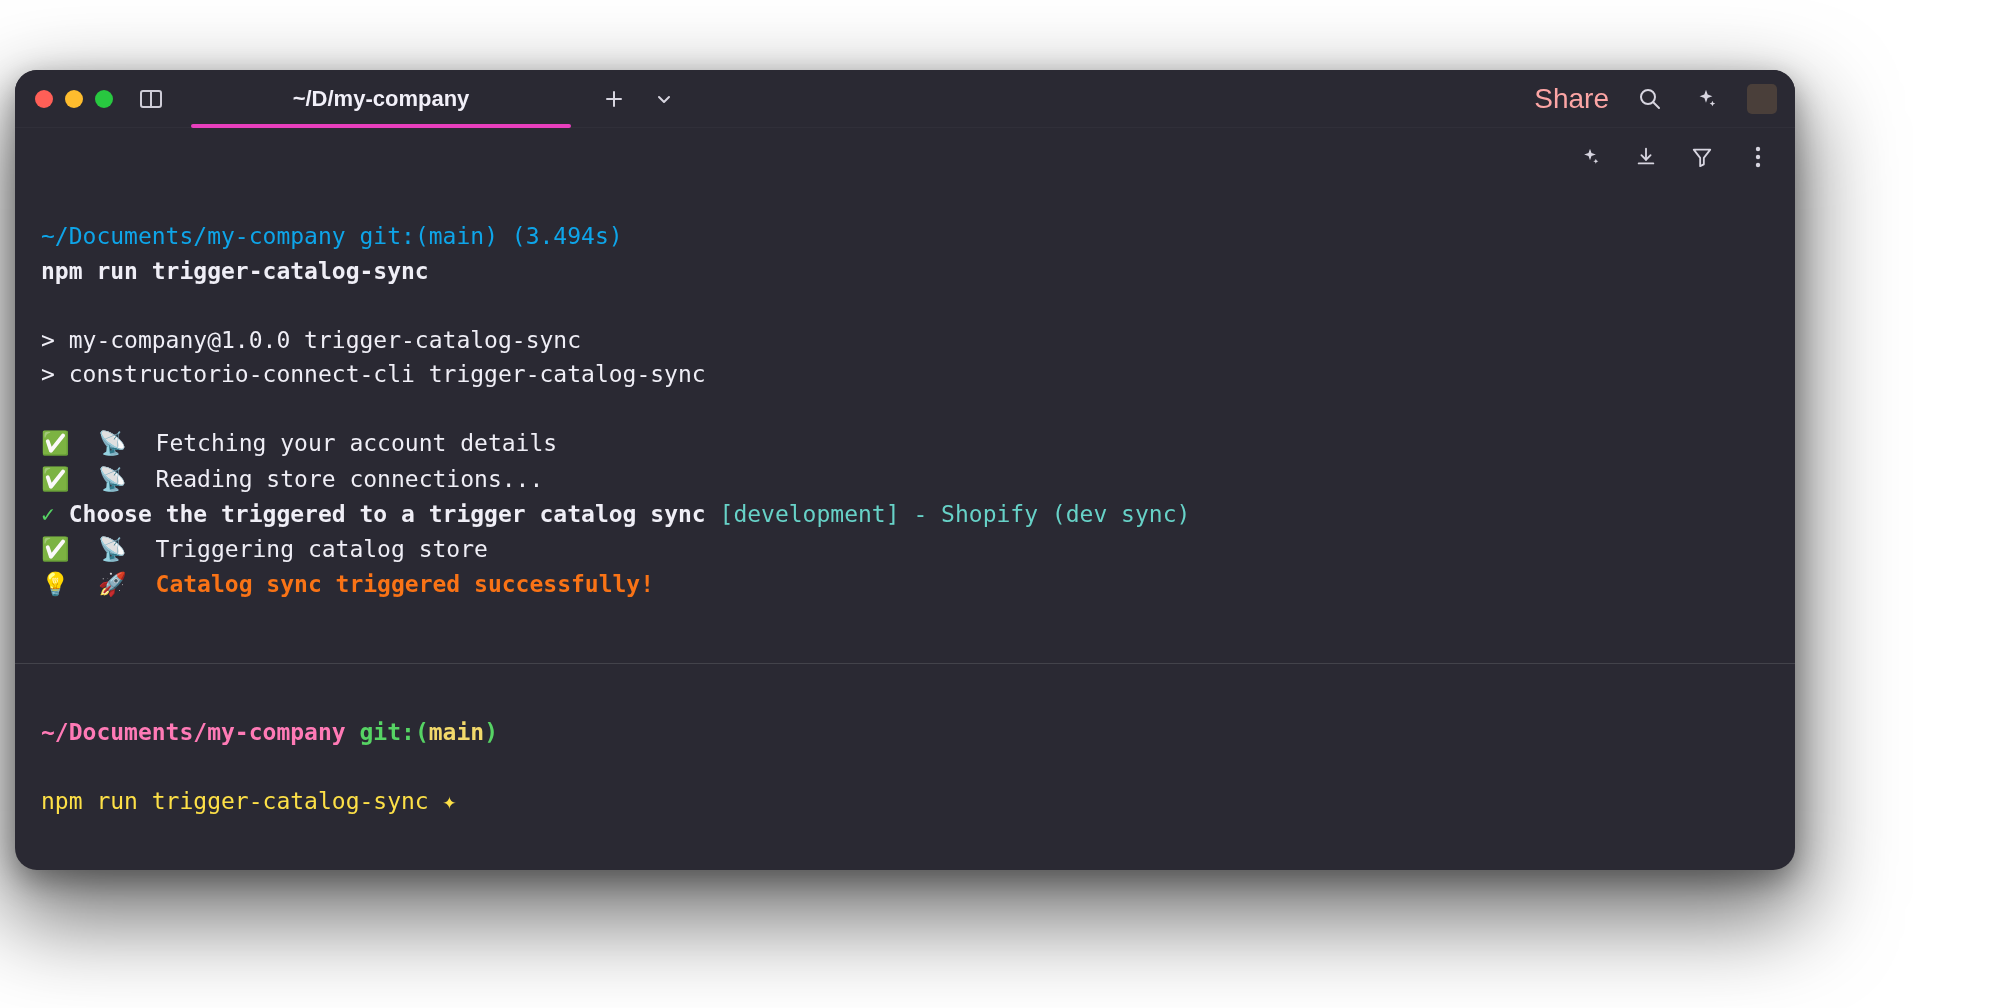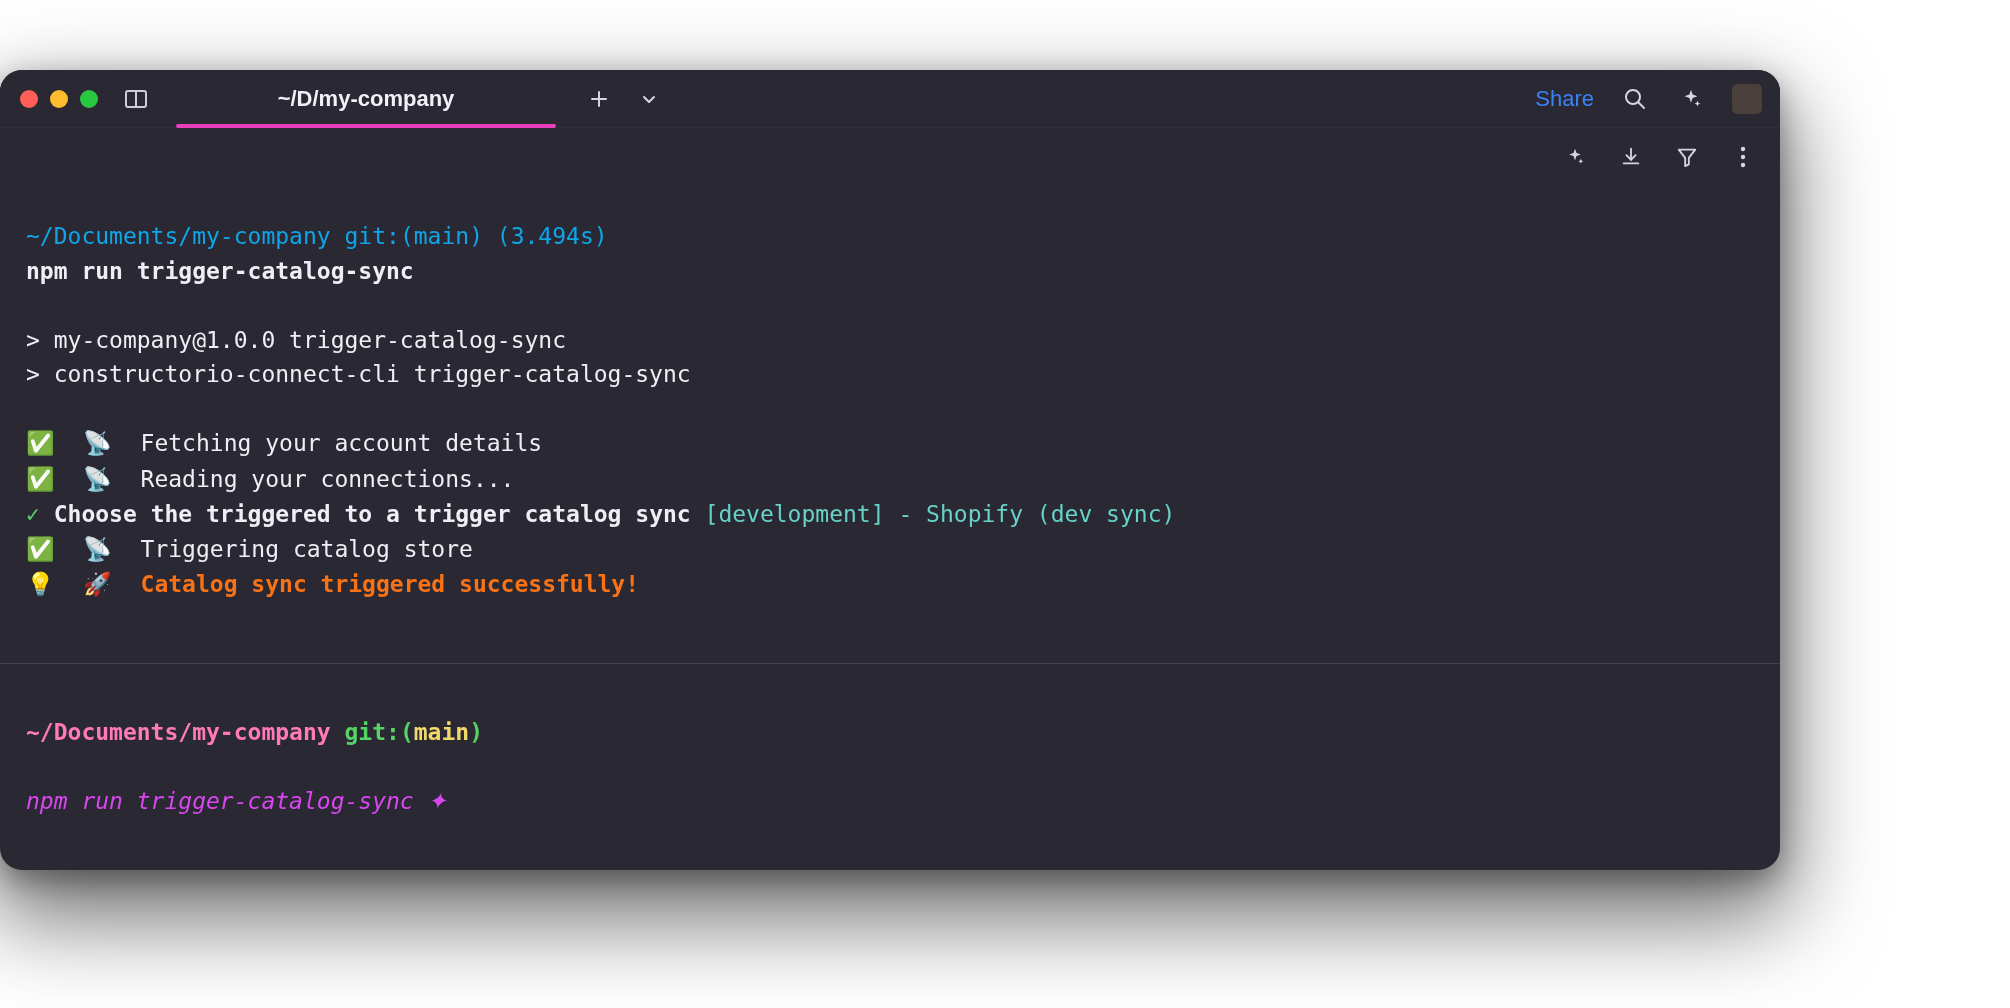--- a/index.html
+++ b/index.html
@@ -8,20 +8,21 @@
     height: 1008px;
     background: #ffffff;
     font-family: ui-monospace, "SF Mono", Menlo, Monaco, Consolas, monospace;
   }
   .stage {
     width: 1810px;
     height: 1008px;
     position: relative;
     display: flex;
     align-items: flex-start;
+    justify-content: center;
     padding-top: 70px;
     border-radius: 30px;
   }
   .window {
     width: 1780px;
     height: 800px;
     background: #2a2933;
     border-radius: 22px;
     box-shadow: 0 40px 90px 10px rgba(0,0,0,0.55), 0 10px 30px rgba(0,0,0,0.35);
     overflow: hidden;
@@ -96,22 +97,22 @@
     color: #d7d5e0;
   }
   .spacer { flex: 1 1 auto; }
   .right-actions {
     display: flex;
     align-items: center;
     gap: 26px;
     font-family: -apple-system, BlinkMacSystemFont, "Segoe UI", sans-serif;
   }
   .share {
-    font-size: 22px;
-    color: #3b82f6;
+    font-size: 28px;
+    color: #fca5a5;
   }
   .avatar {
     width: 30px; height: 30px;
     border-radius: 5px;
     background: #4a3f3a;
   }
 
   
   .term {
     flex: 1 1 auto;
@@ -141,21 +142,21 @@
 
   
   .muted   { color: #0ea5e9; }
   .white   { color: #efeef6; }
   .bold    { font-weight: 700; }
   .green   { color: #56d364; }
   .pink    { color: #ff7ab6; }
   .yellowt { color: #f2d96b; }
   .cyan    { color: #67d2c8; }
   .dim     { color: #f97316; font-weight: bold; }
-  .suggest { color: #d946ef; font-style: italic; }
+  .suggest { color: #fde047; }
 
   .emoji { font-family: "Apple Color Emoji","Segoe UI Emoji","Noto Color Emoji",sans-serif; }
 
   svg { display: block; }
 </style>
 </head>
 <body>
 
 <div class="stage">
   <div class="window">
@@ -242,21 +243,21 @@
             </svg>
           </span>
         </div>
 <span class="muted"><span>~/Documents/my-company</span><span> git:(</span><span>main</span><span>)</span><span> (3.494s)</span></span>
 <span class="white bold">npm run trigger-catalog-sync</span>
 
 <span class="white">&gt; my-company@1.0.0 trigger-catalog-sync</span>
 <span class="white">&gt; constructorio-connect-cli trigger-catalog-sync</span>
 
 <span><span class="emoji">✅ 📡 </span><span class="white">Fetching your account details</span></span>
-<span><span class="emoji">✅ 📡 </span><span class="white">Reading your connections...</span></span>
+<span><span class="emoji">✅ 📡 </span><span class="white">Reading store connections...</span></span>
 <span><span class="green">✓ </span><span class="white bold">Choose the triggered to a trigger catalog sync </span><span class="cyan">[development] - Shopify (dev sync)</span></span>
 <span><span class="emoji">✅ 📡 </span><span class="white">Triggering catalog store</span></span>
 <span><span class="emoji">💡 🚀 </span><span class="dim">Catalog sync triggered successfully!</span></span>
       </div>
 
       <div class="divider"></div>
 
       <div class="block">
 <span><span class="pink bold">~/Documents/my-company</span><span class="green bold"> git:</span><span class="green bold">(</span><span class="yellowt bold">main</span><span class="green bold">)</span></span>
 

